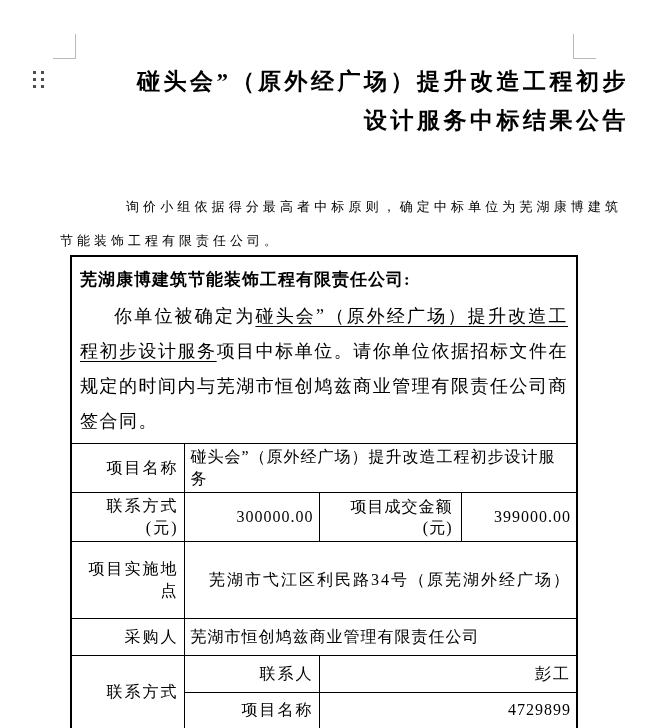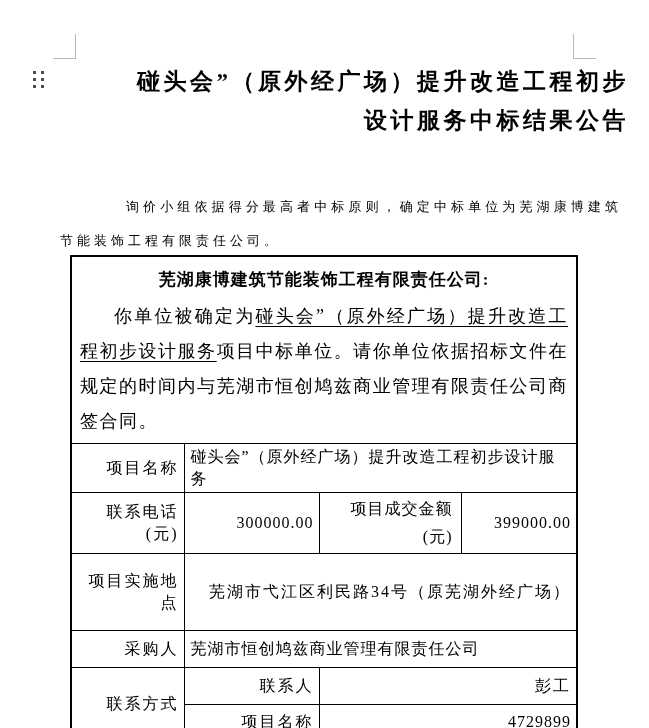--- a/index.html
+++ b/index.html
@@ -23,26 +23,26 @@
   .intro{position:absolute;top:186px;left:56px;width:562px;margin:4px;
     font-size:13px;line-height:34px;letter-spacing:4px;text-align:justify;text-indent:66px;}
   
   .doc-table{position:absolute;left:70px;top:255px;width:506px;
     border-collapse:collapse;table-layout:fixed;font-size:16px;border:2px solid #000;}
   .doc-table td{border:1px solid #000;padding:2px 5px;text-align:right;
     vertical-align:middle;letter-spacing:2px;line-height:22px;}
   tr.r1{height:148px;} tr.r2{height:40px;} tr.r3{height:49px;}
   tr.r4{height:77px;} tr.r5{height:37px;} tr.r6{height:37px;} tr.r7{height:36px;}
   td.notice-cell{text-align:left;vertical-align:top;padding:8px 8px 4px 8px;letter-spacing:0;}
-  .salutation{font-weight:bold;font-size:17px;letter-spacing:1px;line-height:30px;text-align:center;}
+  .salutation{font-weight:bold;font-size:17px;letter-spacing:1px;line-height:30px;}
   .notice-body{margin:4px 0 0;font-size:18px;line-height:35px;letter-spacing:1.5px;
     text-align:justify;text-indent:34px;}
   .uline{text-decoration:underline;text-underline-offset:4px;}
   td.val-left{text-align:left;padding-left:6px;letter-spacing:1px;}
-  td.deal-label{letter-spacing:1px;line-height:28px;padding:2px 8px;}
+  td.deal-label{letter-spacing:1px;line-height:21px;padding:2px 8px;}
   td.num{letter-spacing:1px;}
 </style>
 </head>
 <body>
 
 <div class="cropmark cropmark-left"></div>
 <div class="cropmark cropmark-right"></div>
 
 <div class="drag-handle" title="">
   <i></i>
@@ -72,21 +72,21 @@
     <td colspan="4" class="notice-cell">
       <div class="salutation">芜湖康博建筑节能装饰工程有限责任公司:</div>
       <p class="notice-body"><span>你单位被确定为</span><span class="uline">碰头会”（原外经广场）提升改造工程初步设计服务</span><span>项目中标单位。请你单位依据招标文件在规定的时间内与芜湖市恒创鸠兹商业管理有限责任公司商签合同。</span></p>
     </td>
   </tr>
   <tr class="r2">
     <td>项目名称</td>
     <td colspan="3" class="val-left">碰头会”（原外经广场）提升改造工程初步设计服务</td>
   </tr>
   <tr class="r3">
-    <td>联系电话(元)</td>
+    <td>联系方式(元)</td>
     <td class="num">300000.00</td>
     <td class="deal-label">项目成交金额(元)</td>
     <td class="num">399000.00</td>
   </tr>
   <tr class="r4">
     <td>项目实施地点</td>
     <td colspan="3">芜湖市弋江区利民路34号（原芜湖外经广场）</td>
   </tr>
   <tr class="r5">
     <td>采购人</td>

